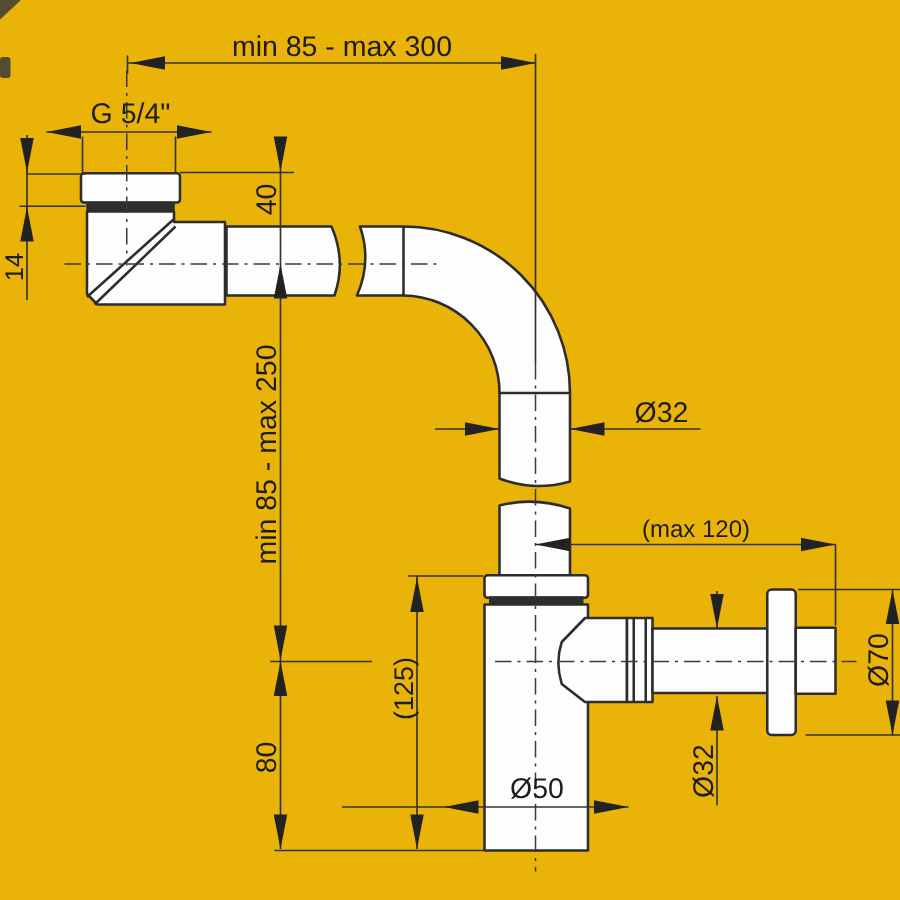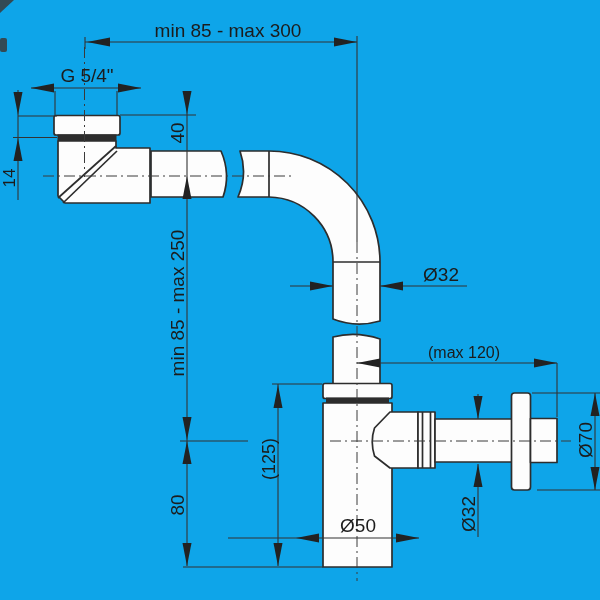--- a/index.html
+++ b/index.html
@@ -1,18 +1,18 @@
 <!DOCTYPE html>
 <html><head>
 <meta charset="utf-8">
 <style>
   html, body { margin: 0; padding: 0; background: #ffffff; }
   .page {
     width: 600px; height: 600px; position: relative;
-    background: #0ea5e9; overflow: hidden;
+    background: #eab308; overflow: hidden;
     font-family: "Liberation Sans", sans-serif;
   }
   svg text {
     font-family: "Liberation Sans", sans-serif;
     fill: #1c1c1c;
   }
   .obj   { stroke: #2d2d2d; stroke-width: 1.7; fill: none; stroke-linejoin: round; }
   .objf  { stroke: #2d2d2d; stroke-width: 1.7; fill: #fdfdfd; stroke-linejoin: round; }
   .dark  { fill: #2d2d2d; stroke: none; }
   .dim   { stroke: #333333; stroke-width: 1.1; fill: none; }

